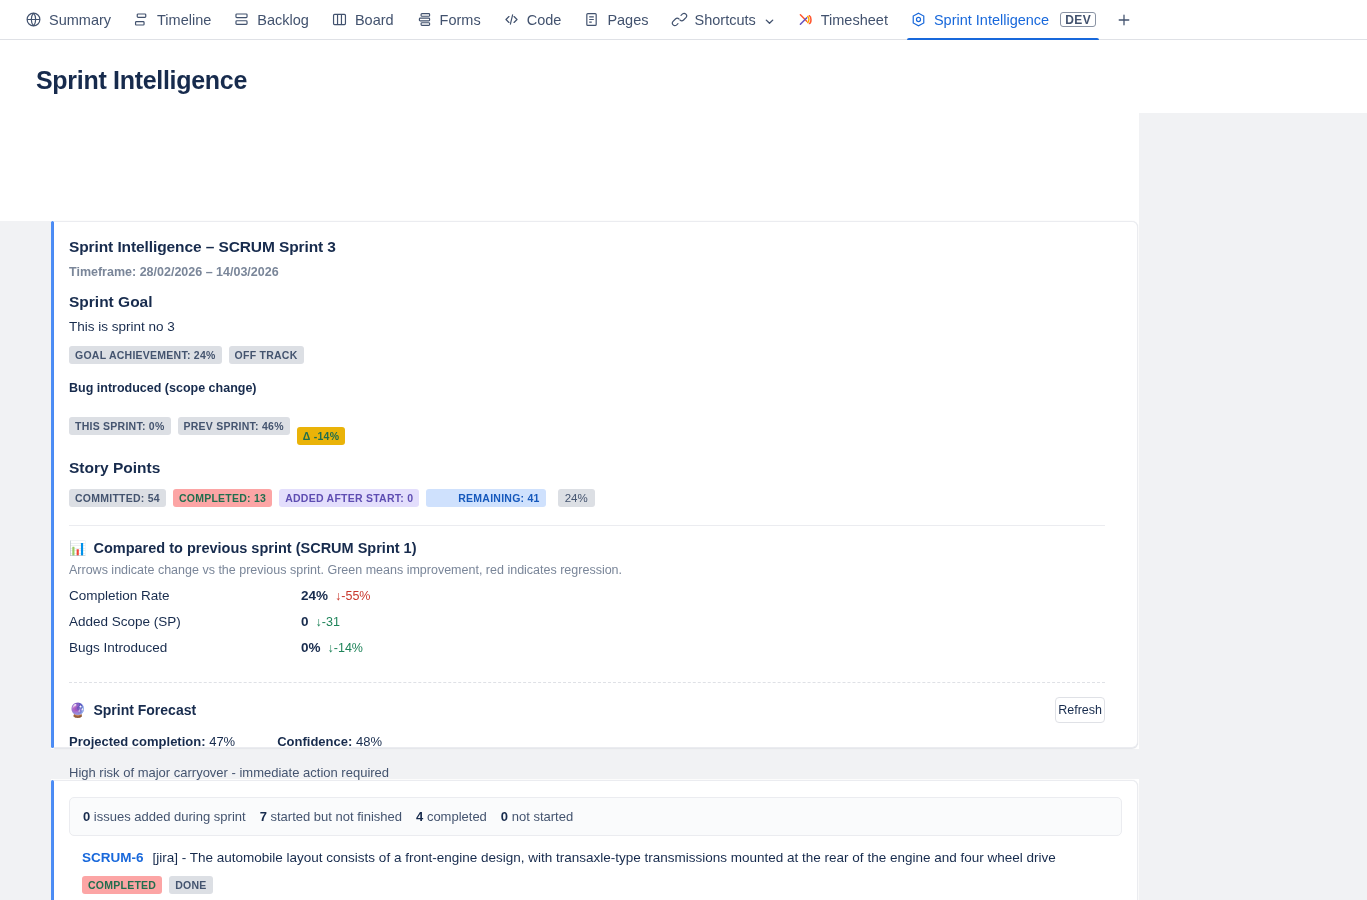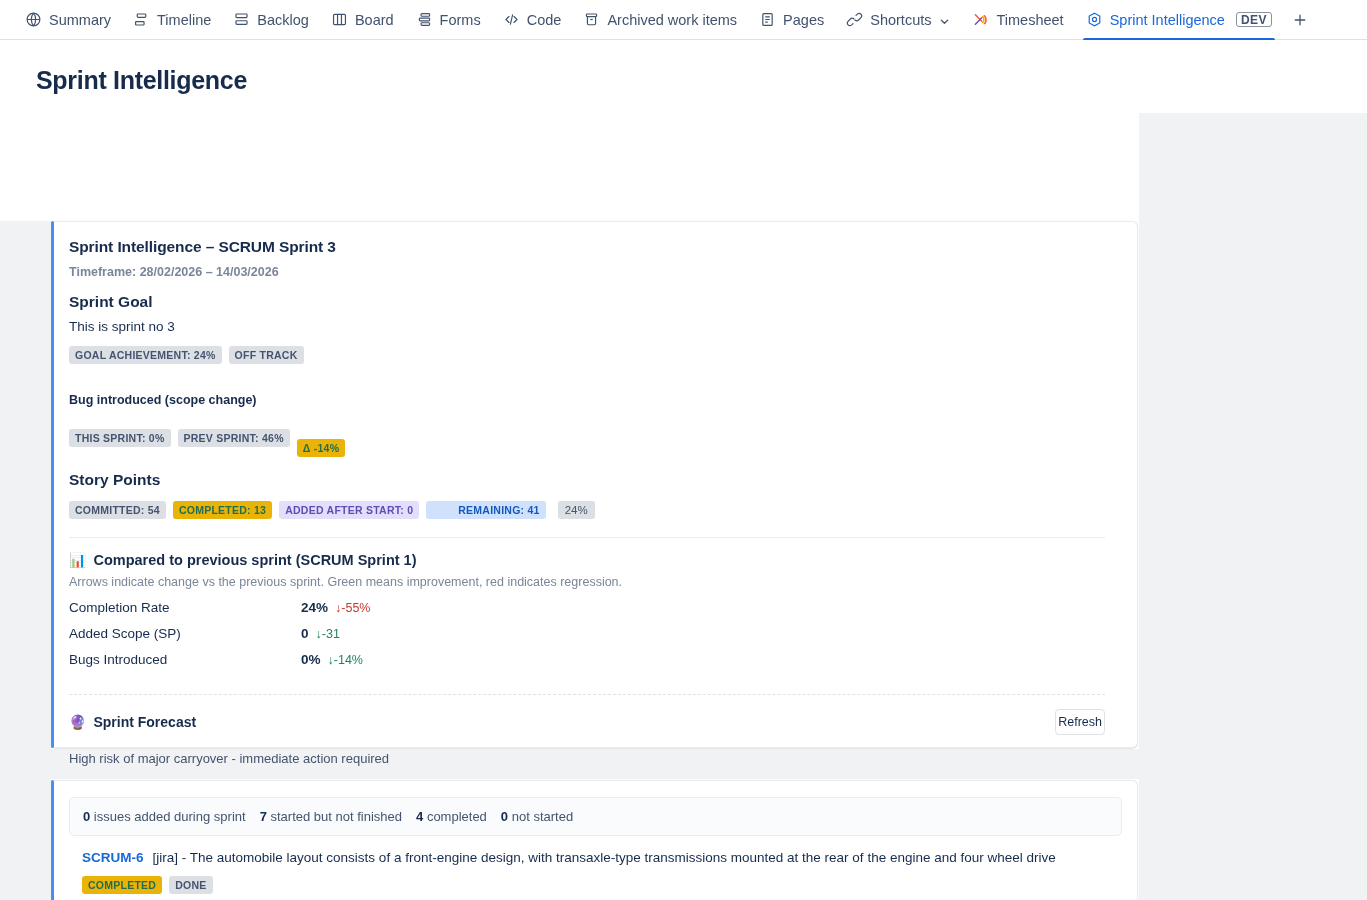--- a/index.html
+++ b/index.html
@@ -127,29 +127,29 @@
   }
   .goaltext { margin-top: 8px; font-size: 13.5px; color: #172b4d; }
 
   .badgerow { display: flex; align-items: center; gap: 7px; margin-top: 12px; flex-wrap: wrap; }
   .badge {
     font-size: 10.5px; font-weight: 700; letter-spacing: .25px;
     padding: 3px 6px; border-radius: 3px;
     white-space: nowrap; line-height: 12px;
   }
   .b-grey  { background:#dcdfe4; color:#44546f; }
-  .b-green { background:#eab308; color:#216e4e; }
+  .b-green { background:#fca5a5; color:#216e4e; }
   .b-purple{ background:#e3defc; color:#5e4db2; }
   .b-blue  { background:#cfe1fd; color:#1558bc;padding-left:32px; }
   .b-greensoft { background:#eab308; color:#216e4e;margin-top:20px; }
   .pct-chip {
     background:#dcdfe4; color:#44546f; font-size:11.5px; font-weight:400;
     padding:3px 7px; border-radius:3px; margin-left:5px;
   }
-  .subhead { margin-top: 29px; font-size: 12.5px; font-weight: 700; color: #172b4d; }
+  .subhead { margin-top: 17px; font-size: 12.5px; font-weight: 700; color: #172b4d; }
 
   .hr { border: none; border-top: 1px solid #ebecf0; margin: 18px 0 0 0; }
   .hr-dot { border: none; border-top: 1px dashed #dfe1e6; margin: 16px 0 0 0; }
 
   .sect-title {
     display: flex; align-items: center; gap: 7px;
     margin-top: 14px;
     font-size: 14.5px; font-weight: 700; color: #172b4d;
   }
   .emoji { font-size: 14px; line-height: 1; }
@@ -256,30 +256,20 @@
 
   <div class="tab">
     <span class="tico">
       <svg viewBox="0 0 20 20" fill="none" stroke="#42526e" stroke-width="1.4" stroke-linecap="round" stroke-linejoin="round">
         <path d="M7 6.5 3.5 10 7 13.5M13 6.5 16.5 10 13 13.5M11.3 4.5 8.7 15.5"></path>
       </svg>
     </span>
     <span class="tlabel">Code</span>
   </div>
 
-  <div class="tab">
-    <span class="tico">
-      <svg viewBox="0 0 20 20" fill="none" stroke="#42526e" stroke-width="1.4">
-        <rect x="4" y="3.5" width="12" height="3.2" rx="1"></rect>
-          <path d="M5.2 6.7v8.1c0 .8.6 1.4 1.4 1.4h6.8c.8 0 1.4-.6 1.4-1.4V6.7"></path>
-          <path d="M8.6 10h2.8"></path>
-      </svg>
-    </span>
-    <span class="tlabel">Archived work items</span>
-  </div>
 
   <div class="tab">
     <span class="tico">
       <svg viewBox="0 0 20 20" fill="none" stroke="#42526e" stroke-width="1.4">
         <rect x="4.5" y="3" width="11" height="14" rx="1.2"></rect>
           <path d="M7.3 7h5.4M7.3 10h5.4M7.3 13h3"></path>
       </svg>
     </span>
     <span class="tlabel">Pages</span>
   </div>
@@ -400,20 +390,30 @@
     <hr class="hr-dot">
 
     <div class="fc-head">
       <div class="fc-title">
         <span class="emoji">🔮</span>
         <span>Sprint Forecast</span>
       </div>
       <button class="refresh-btn">Refresh</button>
     </div>
 
+    <div class="fc-stats">
+      <div>
+        <b>Projected completion:</b>
+        <span>47%</span>
+      </div>
+      <div>
+        <b>Confidence:</b>
+        <span>48%</span>
+      </div>
+    </div>
 
     <div class="fc-note">High risk of major carryover - immediate action required</div>
   </div>
 
   <div class="card card-b">
 
     <div class="summary-bar">
       <span class="summary-seg">
         <b>0</b>
         <span>issues added during sprint</span>

